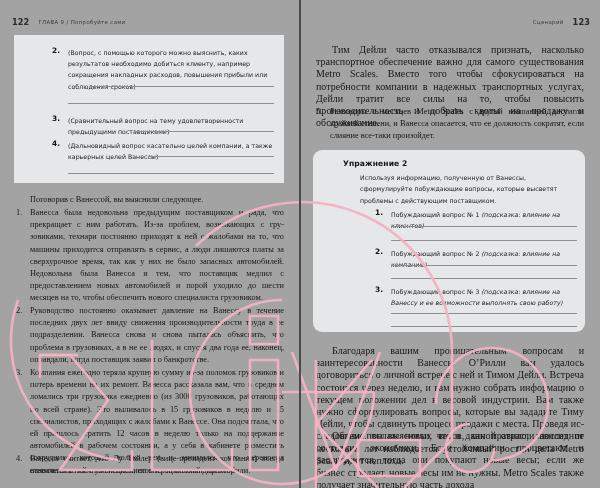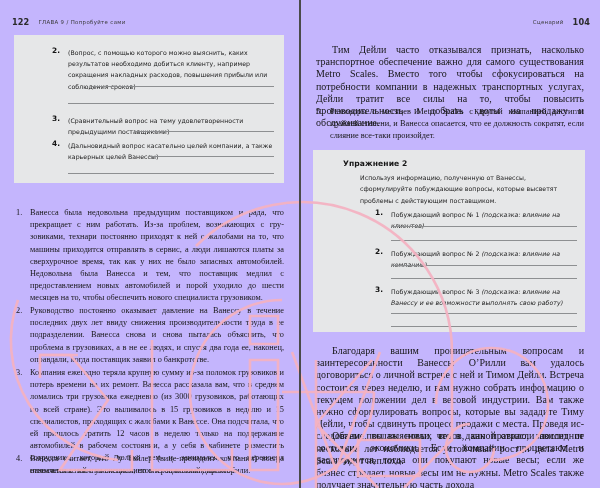--- a/index.html
+++ b/index.html
@@ -17,21 +17,21 @@
   .spread {
     position: absolute;
     inset: 0;
     display: flex;
     background: #ffffff;
   }
   .page {
     position: relative;
     width: 320px;
     height: 488px;
-    background: #c4b5fd;
+    background: #a3a3a3;
     overflow: hidden;
   }
   .page-left {
     padding: 0;
   }
   .gutter {
     position: absolute;
     left: 299px;
     top: 0;
     width: 2px;
@@ -75,20 +75,21 @@
     left: 14px;
     top: 35px;
     width: 270px;
     height: 148px;
   }
   #box-right {
     left: 313px;
     top: 150px;
     width: 272px;
     height: 182px;
+    border-radius: 9px;
   }
   .box-inner { position: relative; width: 100%; height: 100%; }
 
   .ex-title {
     position: absolute;
     left: 30px;
     top: 9px;
     font-family: "DejaVu Sans", sans-serif;
     font-weight: bold;
     font-size: 7.6px;
@@ -226,20 +227,21 @@
         <div class="qitem" style="left:32px; top:104px; width:228px;">
           <span class="qnum">4.</span>
           <span class="qtext" style="width:206px;">(Дальновидный вопрос касательно целей компании, а также карьерных целей Ванессы)</span>
         </div>
         <div class="rule" style="left:134px; top:121px; width:126px;"></div>
         <div class="rule" style="left:54px; top:138px; width:206px;"></div>
 
       </div>
     </div>
 
+    <div class="lead" style="left:30px; top:194px; width:252px;">Поговорив с Ванессой, вы выяснили следующее.</div>
 
     <div class="li" style="left:16px; top:207px; width:268px;">
       <span class="n">1.</span>
       <span class="t">Ванесса была недовольна предыдущим поставщиком и рада, что прекращает с ним работать. Из-за проблем, возникающих с гру­зовиками, технари постоянно приходят к ней с жалобами на то, что машины приходится отправлять в сервис, а люди лишаются платы за сверхурочное время, так как у них не было запасных автомобилей. Недовольна была Ванесса и тем, что поставщик медлил с предоставлением новых автомобилей и порой уходило до шести месяцев на то, чтобы обеспечить нового специалиста грузовиком.</span>
     </div>
 
     <div class="li" style="left:16px; top:305px; width:268px;">
       <span class="n">2.</span>
       <span class="t">Руководство постоянно оказывает давление на Ванессу в течение последних двух лет ввиду снижения производительности труда в ее подразделении. Ванесса снова и снова пыталась объяснить, что проблема в грузовиках, а в не ее людях, и спустя два года ее, наконец, оправдали, когда поставщик заявил о банкротстве.</span>
     </div>
@@ -253,21 +255,21 @@
       <span class="n">4.</span>
       <span class="t">Ванесса считает, что Лу Тайлер (вице-президент компании) все­гда относился к ней с уважением, но операционный директор</span>
     </div>
 
   </div>
 
   <div class="page page-right">
 
     <div class="runhead runhead-right">
       <span class="runtitle">Сценарий</span>
-      <span class="folio">104</span>
+      <span class="folio">123</span>
     </div>
 
     <div class="bodytext para-indent" style="left:16px; top:44px; width:268px;">Тим Дейли часто отказывался признать, насколько транспорт­ное обеспечение важно для самого существования Metro Scales. Вместо того чтобы сфокусироваться на потребности компании в надежных транспортных услугах, Дейли тратит все силы на то, чтобы повысить производительность и добрать квоты на про­дажу и обслуживание.</div>
 
     <div class="li" style="left:16px; top:106px; width:268px;">
       <span class="n">5.</span>
       <span class="t">Разговоры о месяцев Metro Scales с другой компанией достигли крайней степени, и Ванесса опасается, что ее должность сокра­тят, если слияние все-таки произойдет.</span>
     </div>
 
   </div>

